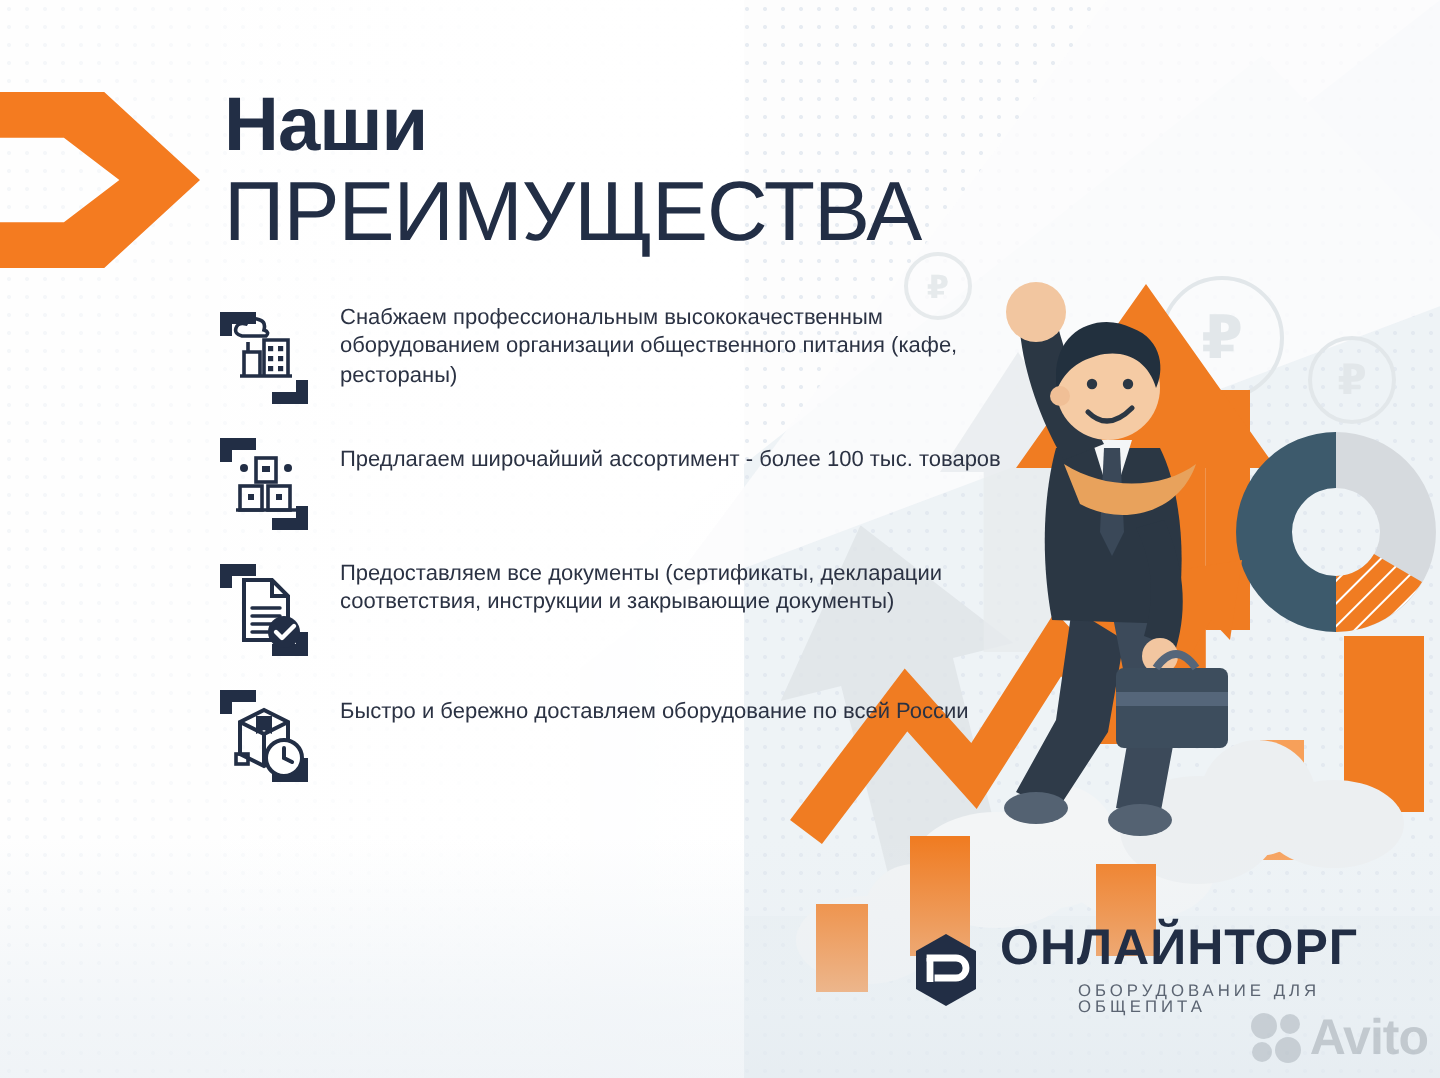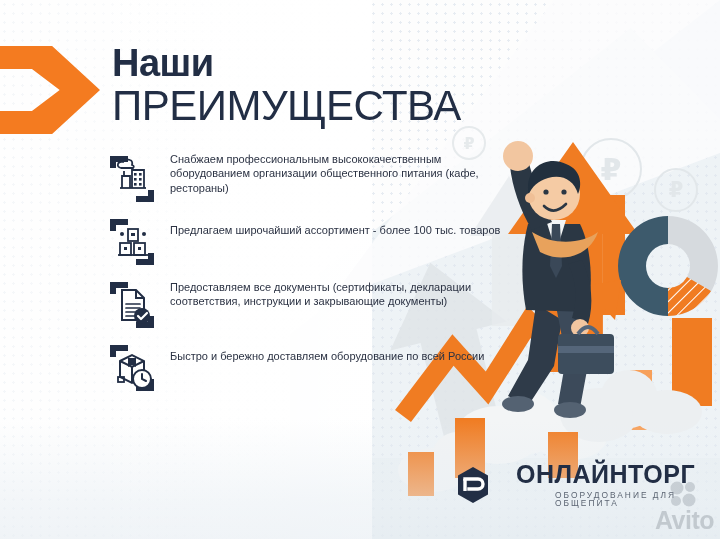--- a/index.html
+++ b/index.html
@@ -120,36 +120,35 @@
   }
   .bullet.b-1 .btext{padding-top:0px;}
   .bullet.b-2{margin-top:2px;}
   .bullet.b-2 .btext{padding-top:8px;}
   .bullet.b-3 .btext{padding-top:2px;}
   .bullet.b-4 .btext{padding-top:8px;}
   .bullet.b-5 .btext{padding-top:16px;}
 
   
   .company{
-    position:absolute;left:455px;top:462px;display:flex;align-items:center;gap:16px;
+    position:absolute;left:455px;top:462px;display:flex;align-items:center;
   }
   .company .mark{width:36px;height:40px;flex:0 0 36px;margin-right:9px;}
   .company .ctext{display:flex;flex-direction:column;}
   .company .cname{
     color:#222e45;font-size:25px;font-weight:700;letter-spacing:.5px;line-height:1;
   }
   .company .ctag{
     color:#5b6472;font-size:8.4px;letter-spacing:2.0px;margin-top:4px;line-height:1;padding-left:39px;
   }
 
   
   .avito{
     position:absolute;right:6px;bottom:6px;display:flex;align-items:center;
     opacity:.42;
-    flex-direction:column;
   }
   .avito .dots{width:28px;height:28px;margin-right:3px;}
   .avito .aword{
     color:#8e979f;font-size:25px;font-weight:700;letter-spacing:-.5px;line-height:1;
   }
 </style>
 </head>
 <body>
 
 <div class="poster">

